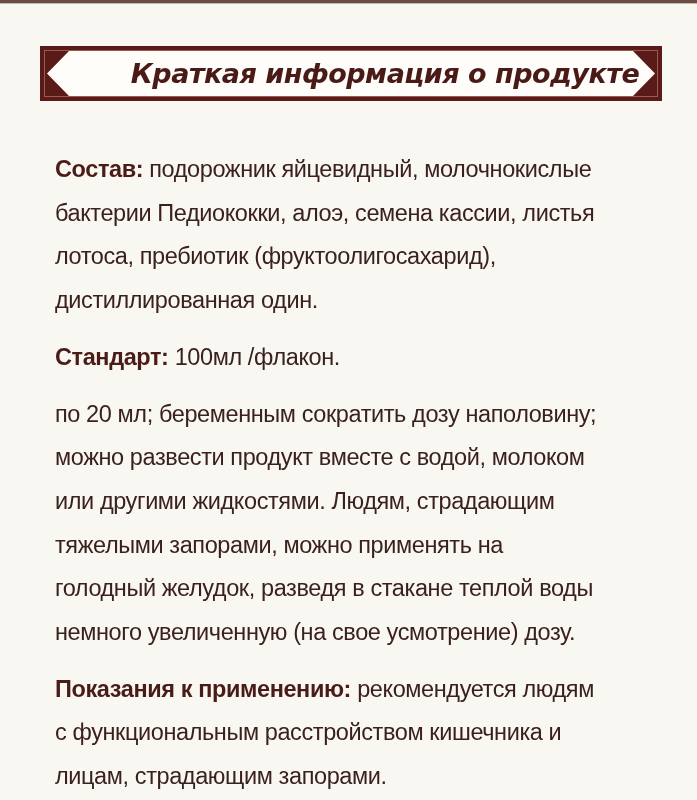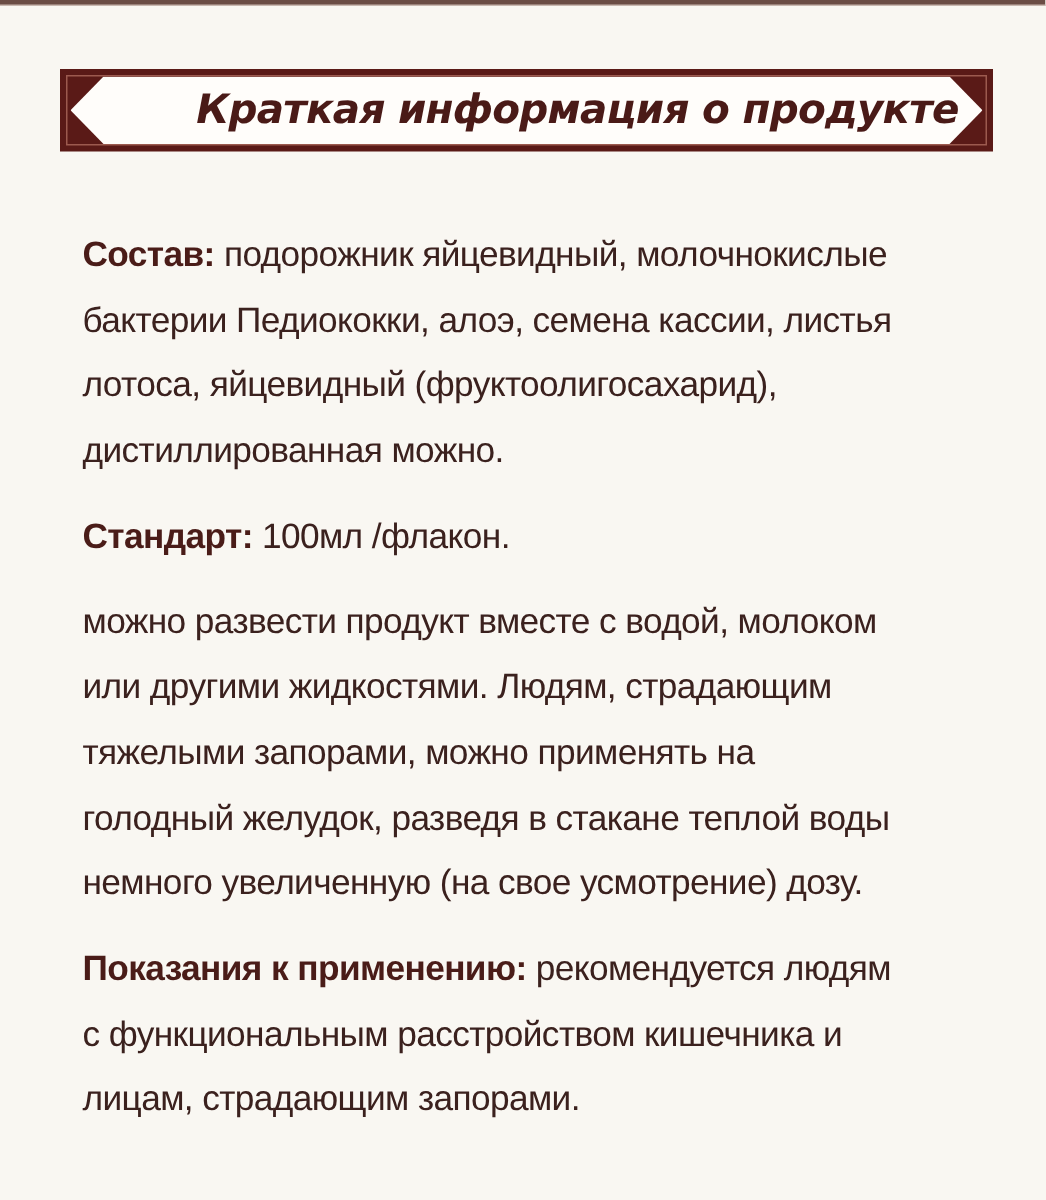--- a/index.html
+++ b/index.html
@@ -83,29 +83,30 @@
   <div class="banner-inner-line"></div>
   <div class="banner-panel"></div>
   <div class="banner-title">Краткая информация о продукте</div>
 </div>
 
 <div class="content">
 
   <div class="para">
     <span class="line"><span class="label">Состав:</span><span> подорожник яйцевидный, молочнокислые</span></span>
     <span class="line">бактерии Педиококки, алоэ, семена кассии, листья</span>
-    <span class="line">лотоса, яйцевидный (фруктоолигосахарид),</span>
-    <span class="line">дистиллированная можно.</span>
+    <span class="line">лотоса, пребиотик (фруктоолигосахарид),</span>
+    <span class="line">дистиллированная один.</span>
   </div>
 
   <div class="para">
     <span class="line"><span class="label">Стандарт:</span><span> 100мл /флакон.</span></span>
   </div>
 
   <div class="para">
+    <span class="line">по 20 мл; беременным сократить дозу наполовину;</span>
     <span class="line">можно развести продукт вместе с водой, молоком</span>
     <span class="line">или другими жидкостями. Людям, страдающим</span>
     <span class="line">тяжелыми запорами, можно применять на</span>
     <span class="line">голодный желудок, разведя в стакане теплой воды</span>
     <span class="line">немного увеличенную (на свое усмотрение) дозу.</span>
   </div>
 
   <div class="para">
     <span class="line"><span class="label">Показания к применению:</span><span> рекомендуется людям</span></span>
     <span class="line">с функциональным расстройством кишечника и</span>

